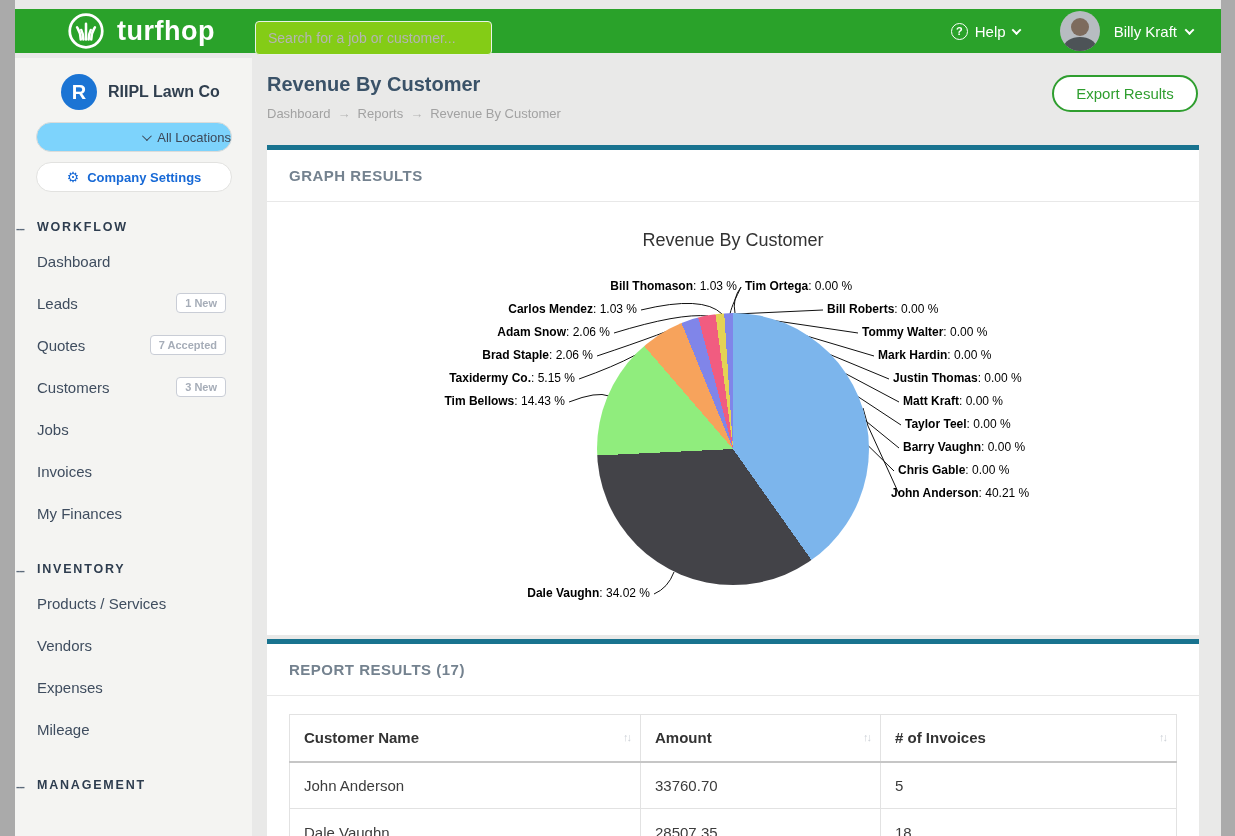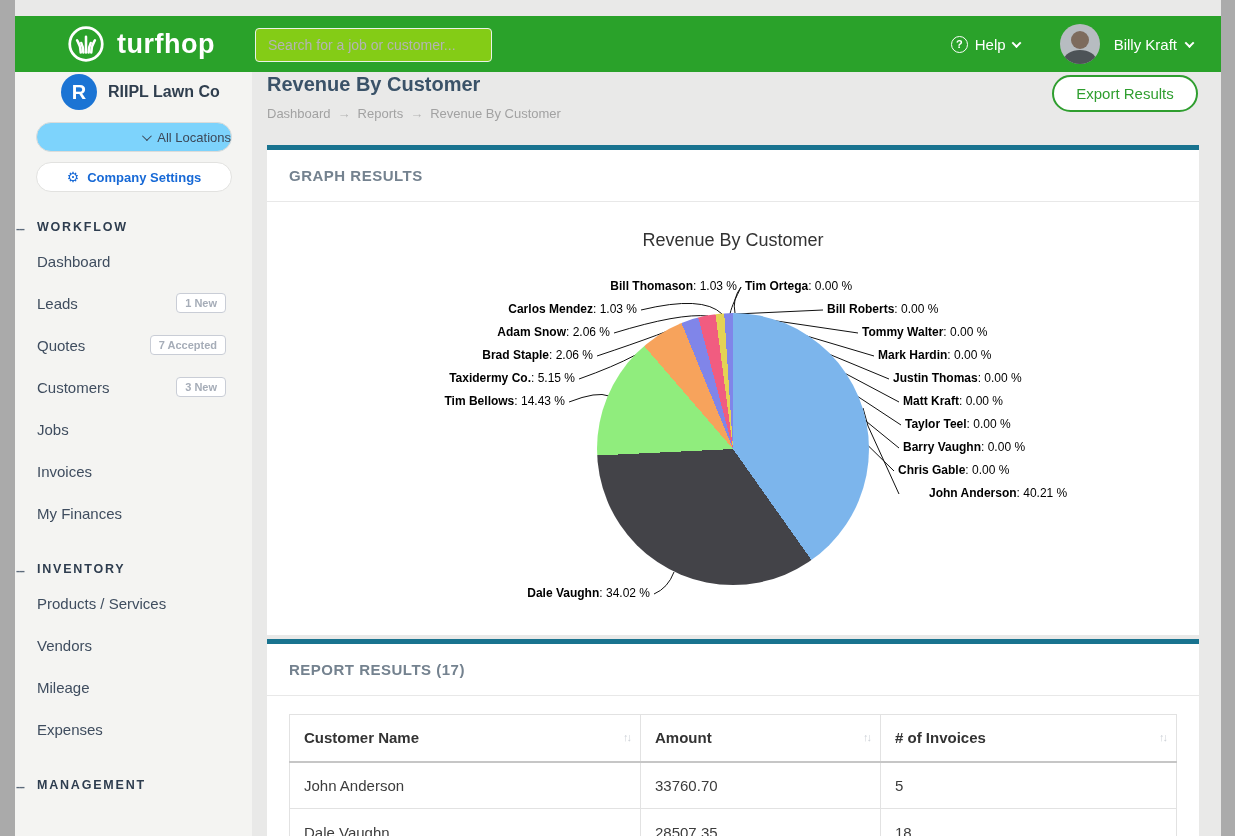--- a/index.html
+++ b/index.html
@@ -5,21 +5,21 @@
   * { margin:0; padding:0; box-sizing:border-box; }
   html,body { width:1235px; height:836px; overflow:hidden;
     font-family:"Liberation Sans", sans-serif; background:#e9e9e8; }
 
   
   .strip { position:absolute; top:0; bottom:0; background:#aaaaaa; z-index:50; }
   .strip.left { left:0; width:15px; }
   .strip.right { right:0; width:14px; background:#ababab; }
 
   
-  .topbar { position:absolute; left:15px; right:14px; top:16px; height:56px;
+  .topbar { position:absolute; left:15px; right:14px; top:9px; height:44px;
     background:#2aa22a; display:flex; align-items:center; z-index:10; }
   .brand { display:flex; align-items:center; gap:10px; margin-left:50px; cursor:pointer; }
   .brand-text { color:#fff; font-size:27px; font-weight:bold; letter-spacing:.5px; }
   .search { position:absolute; left:240px; top:12px; width:237px; height:34px;
     border:1px solid #e8f2e8; border-radius:4px; background:#84cc16; padding:0 12px;
     font-size:14px; color:#333; outline:none; }
   .search::placeholder { color:#b4b4b4; }
   .top-right { position:absolute; right:28px; display:flex; align-items:center; gap:14px; color:#fff; }
   .help { display:flex; align-items:center; gap:7px; font-size:15px; cursor:pointer; margin-right:26px; }
   .help-q { width:17px; height:17px; border:1.5px solid #fff; border-radius:50%;
@@ -175,24 +175,24 @@
       </div>
       <div class="side-section">
         <div class="side-header"><span class="dash">---</span>INVENTORY</div>
         <div class="side-item">
           <span>Products / Services</span>
         </div>
         <div class="side-item">
           <span>Vendors</span>
         </div>
         <div class="side-item">
+          <span>Expenses</span>
+        </div>
+        <div class="side-item">
           <span>Mileage</span>
-        </div>
-        <div class="side-item">
-          <span>Expenses</span>
         </div>
       </div>
       <div class="side-section">
         <div class="side-header"><span class="dash">---</span>MANAGEMENT</div>
       </div>
     </nav>
 </aside>
 
 <main class="main">
   <div class="page-head">
@@ -234,21 +234,21 @@
         <div class="pie-label" style="top: 384px; right: 549px;"><b>Dale Vaughn</b><span>: 34.02 %</span></div>
         <div class="pie-label" style="top: 77px; left: 478px;"><b>Tim Ortega</b><span>: 0.00 %</span></div>
         <div class="pie-label" style="top: 100px; left: 560px;"><b>Bill Roberts</b><span>: 0.00 %</span></div>
         <div class="pie-label" style="top: 123px; left: 595px;"><b>Tommy Walter</b><span>: 0.00 %</span></div>
         <div class="pie-label" style="top: 146px; left: 611px;"><b>Mark Hardin</b><span>: 0.00 %</span></div>
         <div class="pie-label" style="top: 169px; left: 626px;"><b>Justin Thomas</b><span>: 0.00 %</span></div>
         <div class="pie-label" style="top: 192px; left: 636px;"><b>Matt Kraft</b><span>: 0.00 %</span></div>
         <div class="pie-label" style="top: 215px; left: 638px;"><b>Taylor Teel</b><span>: 0.00 %</span></div>
         <div class="pie-label" style="top: 238px; left: 636px;"><b>Barry Vaughn</b><span>: 0.00 %</span></div>
         <div class="pie-label" style="top: 261px; left: 631px;"><b>Chris Gable</b><span>: 0.00 %</span></div>
-        <div class="pie-label" style="top: 284px; left: 662px; text-align: center;"><b>John Anderson</b><span>: 40.21 %</span></div>
+        <div class="pie-label" style="top: 284px; left: 624px; text-align: center;"><b>John Anderson</b><span>: 40.21 %</span></div>
       </div>
   </section>
 
   <section class="card report-card">
     <div class="card-header">REPORT RESULTS (17)</div>
     <div class="table-wrap">
       <table>
         <thead>
             <tr id="table-head">
               <th>Customer Name<span class="sort">↑↓</span></th>

